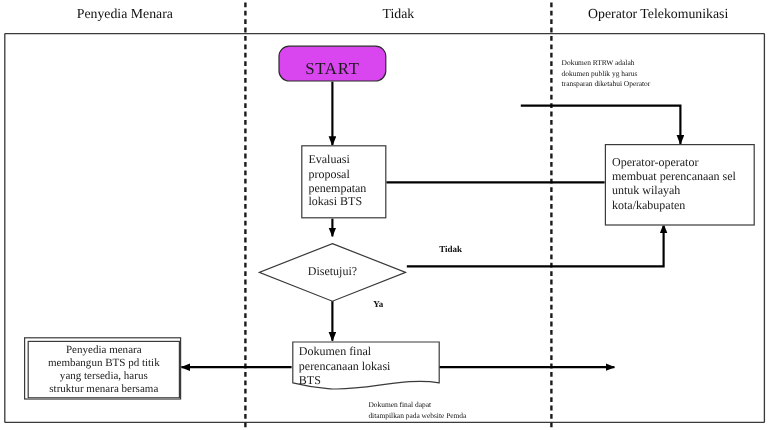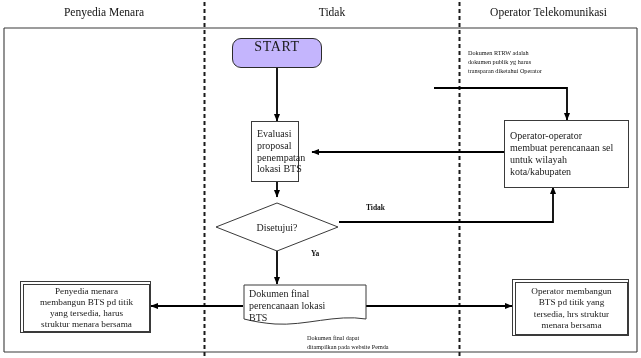--- a/index.html
+++ b/index.html
@@ -20,22 +20,22 @@
   .node{position:absolute;box-sizing:border-box;}
 
   .boxed{
     border:1px solid #3a3a3a;background:#fff;
     display:flex;align-items:center;justify-content:center;
   }
   .boxed .txt{font-size:10px;line-height:1.18;padding:2px 3px;}
 
   
   .terminator{
-    border:1.4px solid #2b2b2b;border-radius:9px;background:#c4b5fd;
-    display:flex;align-items:flex-start;justify-content:center;
+    border:1.4px solid #2b2b2b;border-radius:9px;background:#d946ef;
+    display:flex;align-items:flex-end;justify-content:center;
   }
   .terminator .txt{font-size:14px;letter-spacing:.6px;}
 
   
   .leftpad{justify-content:flex-start;}
   .leftpad .txt{text-align:left;padding-left:5px;}
 
   
   .double{border:1px solid #3a3a3a;padding:2px;background:#fff;}
   .double > .inner{
@@ -104,21 +104,21 @@
 
   <div class="lane-title" style="left:4px;top:6px;width:200px;">Penyedia Menara</div>
   <div class="lane-title" style="left:205px;top:6px;width:254px;">Tidak</div>
   <div class="lane-title" style="left:460px;top:6px;width:177px;">Operator Telekomunikasi</div>
 
   <div class="node terminator" style="left:232px;top:38px;width:90px;height:30px;">
     <span class="txt">START</span>
   </div>
 
 
-  <div class="node boxed leftpad" style="left:251px;top:121px;width:48px;height:61px;">
+  <div class="node boxed leftpad" style="left:251px;top:121px;width:71px;height:61px;">
     <span class="txt">Evaluasi<br>proposal<br>penempatan<br>lokasi BTS</span>
   </div>
 
   <div class="node boxed leftpad" style="left:504px;top:120px;width:125px;height:68px;">
     <span class="txt">Operator-operator<br>membuat perencanaan sel<br>untuk wilayah<br>kota/kabupaten</span>
   </div>
 
   <div class="node" style="left:215px;top:202px;width:124px;height:50px;">
     <svg width="124" height="50" viewBox="0 0 124 50" xmlns="http://www.w3.org/2000/svg" style="position:absolute;left:0;top:0;">
       <path d="M62,1 L123,25 L62,49 L1,25 Z" fill="#fff" stroke="#3a3a3a" stroke-width="1"></path>
@@ -132,25 +132,20 @@
     </svg>
     <div class="txt">Dokumen final<br>perencanaan lokasi<br>BTS</div>
   </div>
 
   <div class="node double" style="left:20px;top:281px;width:131px;height:52px;">
     <div class="inner">
       <span class="txt ctrtxt" style="text-align:center;font-size:9.2px;line-height:1.2;">Penyedia menara<br>membangun BTS pd titik<br>yang tersedia, harus<br>struktur menara bersama</span>
     </div>
   </div>
 
-  <div class="node double" style="left:512px;top:279px;width:117px;height:57px;">
-    <div class="inner">
-      <span class="txt" style="text-align:center;font-size:9.2px;line-height:1.2;">Operator  membangun<br>BTS pd titik yang<br>tersedia, hrs struktur<br>menara bersama</span>
-    </div>
-  </div>
 
   <div class="edge-label" style="left:366px;top:203px;">Tidak</div>
   <div class="edge-label" style="left:311px;top:249px;">Ya</div>
 
   <div class="note" style="left:468px;top:49px;">Dokumen RTRW adalah<br>dokumen publik yg harus<br>transparan  diketahui Operator</div>
   <div class="note" style="left:307px;top:334px;">Dokumen final dapat<br>ditampilkan pada website Pemda</div>
 
 </div>
 
 </body></html>

